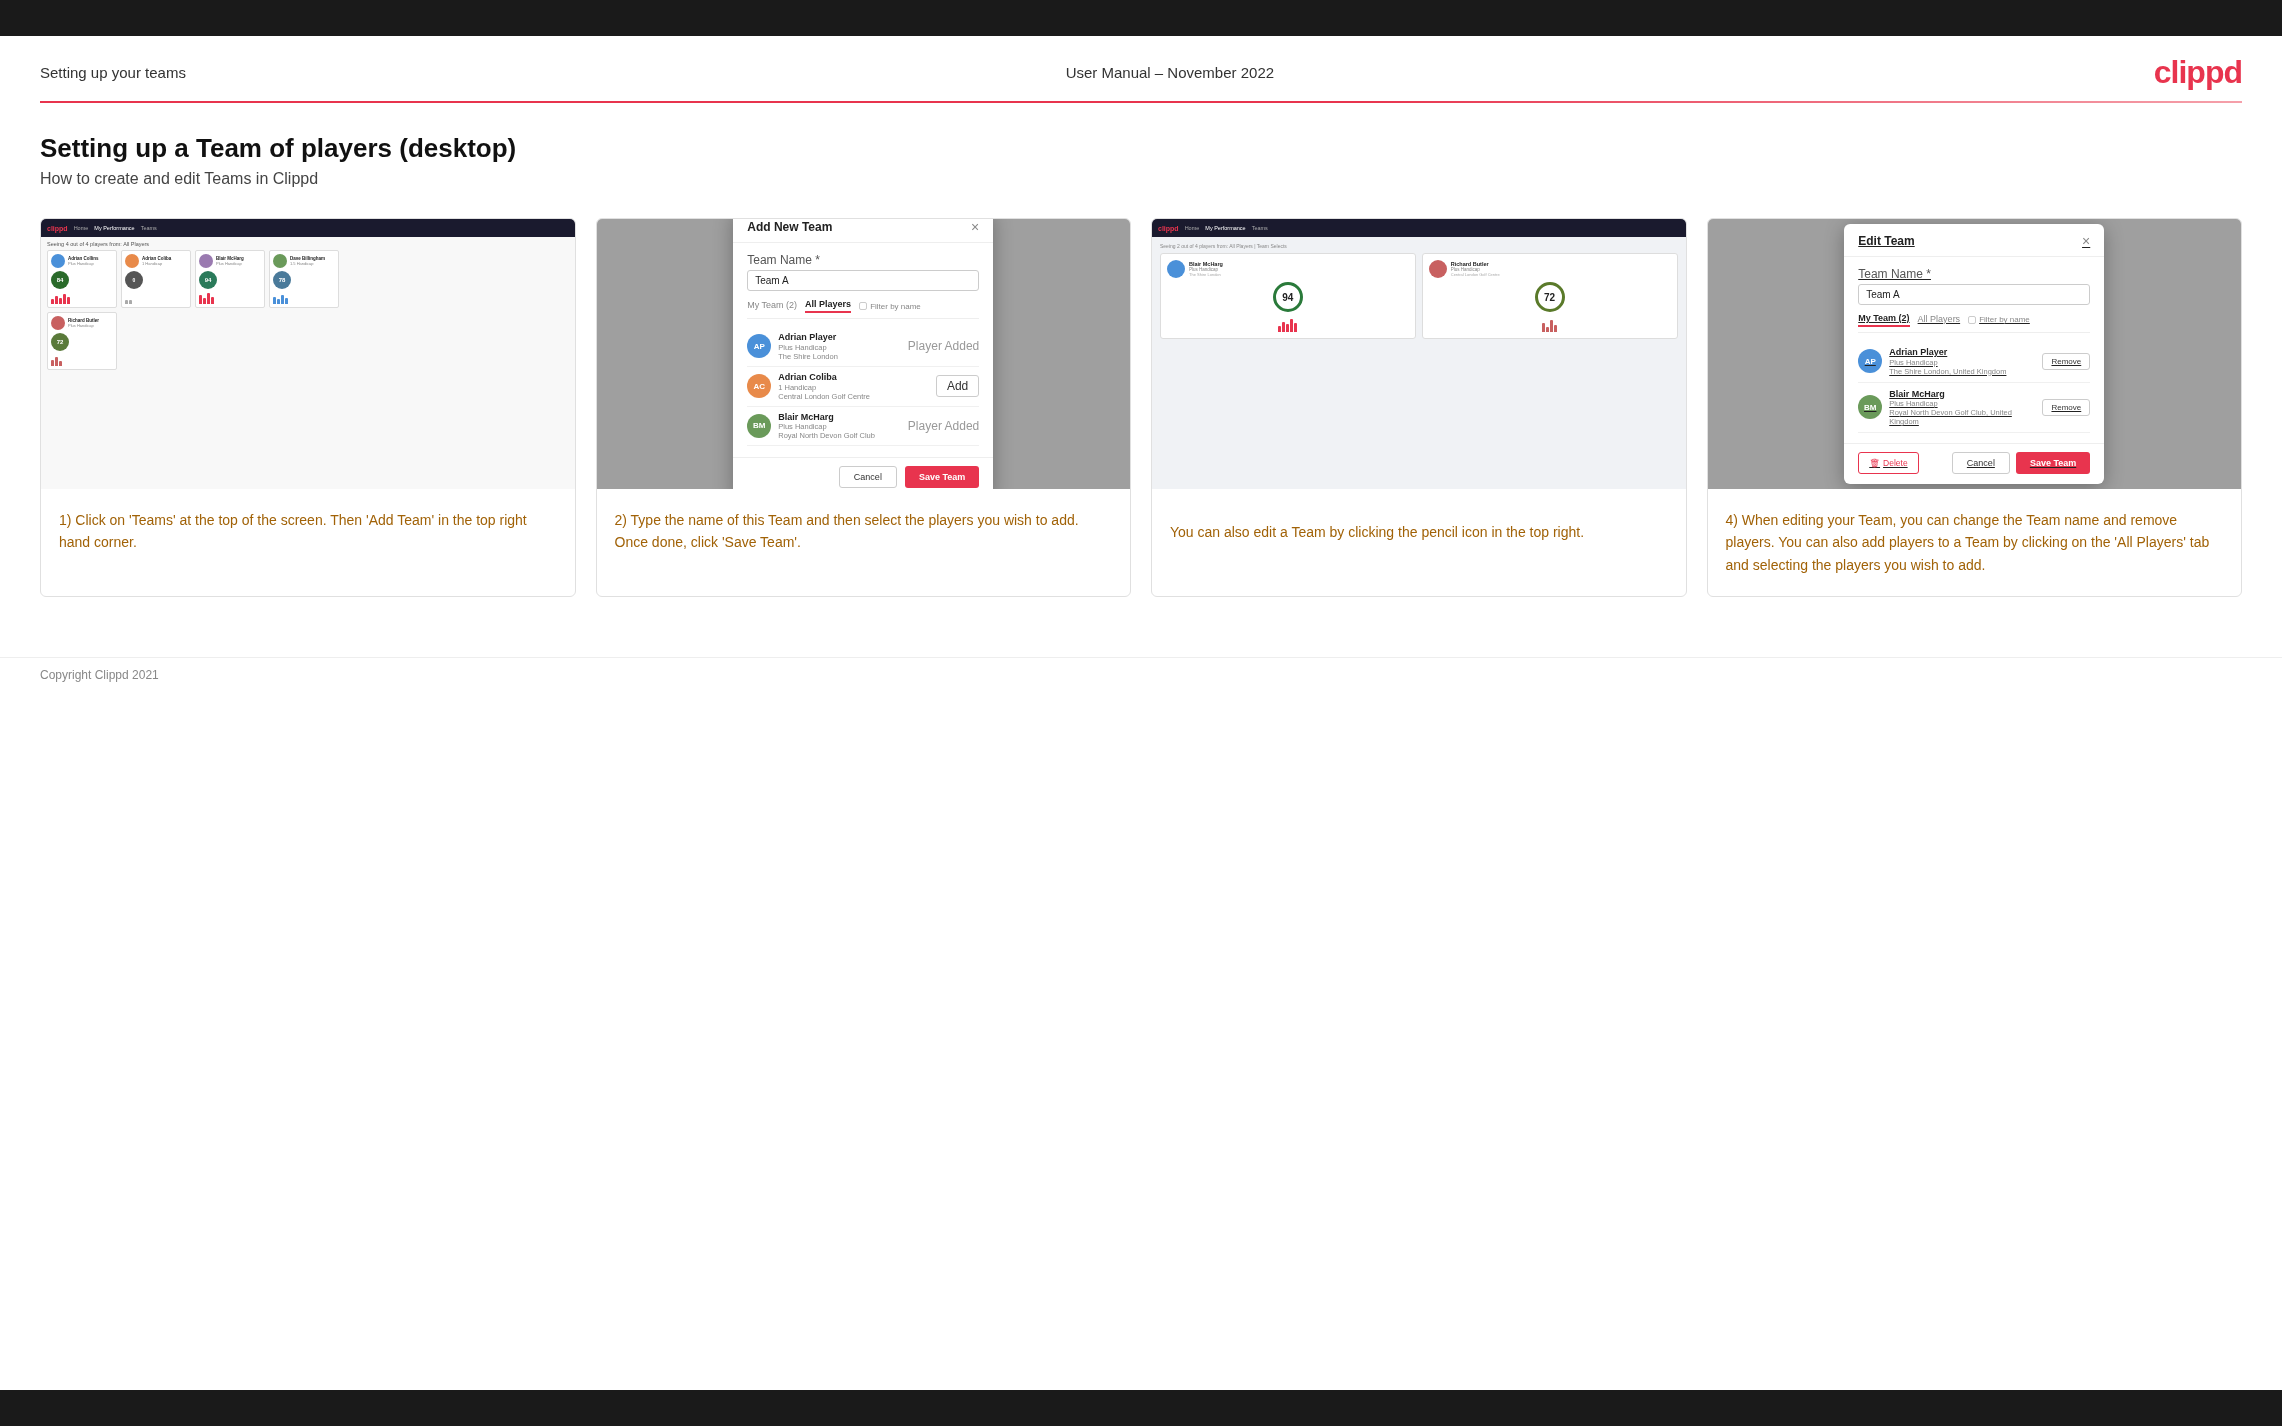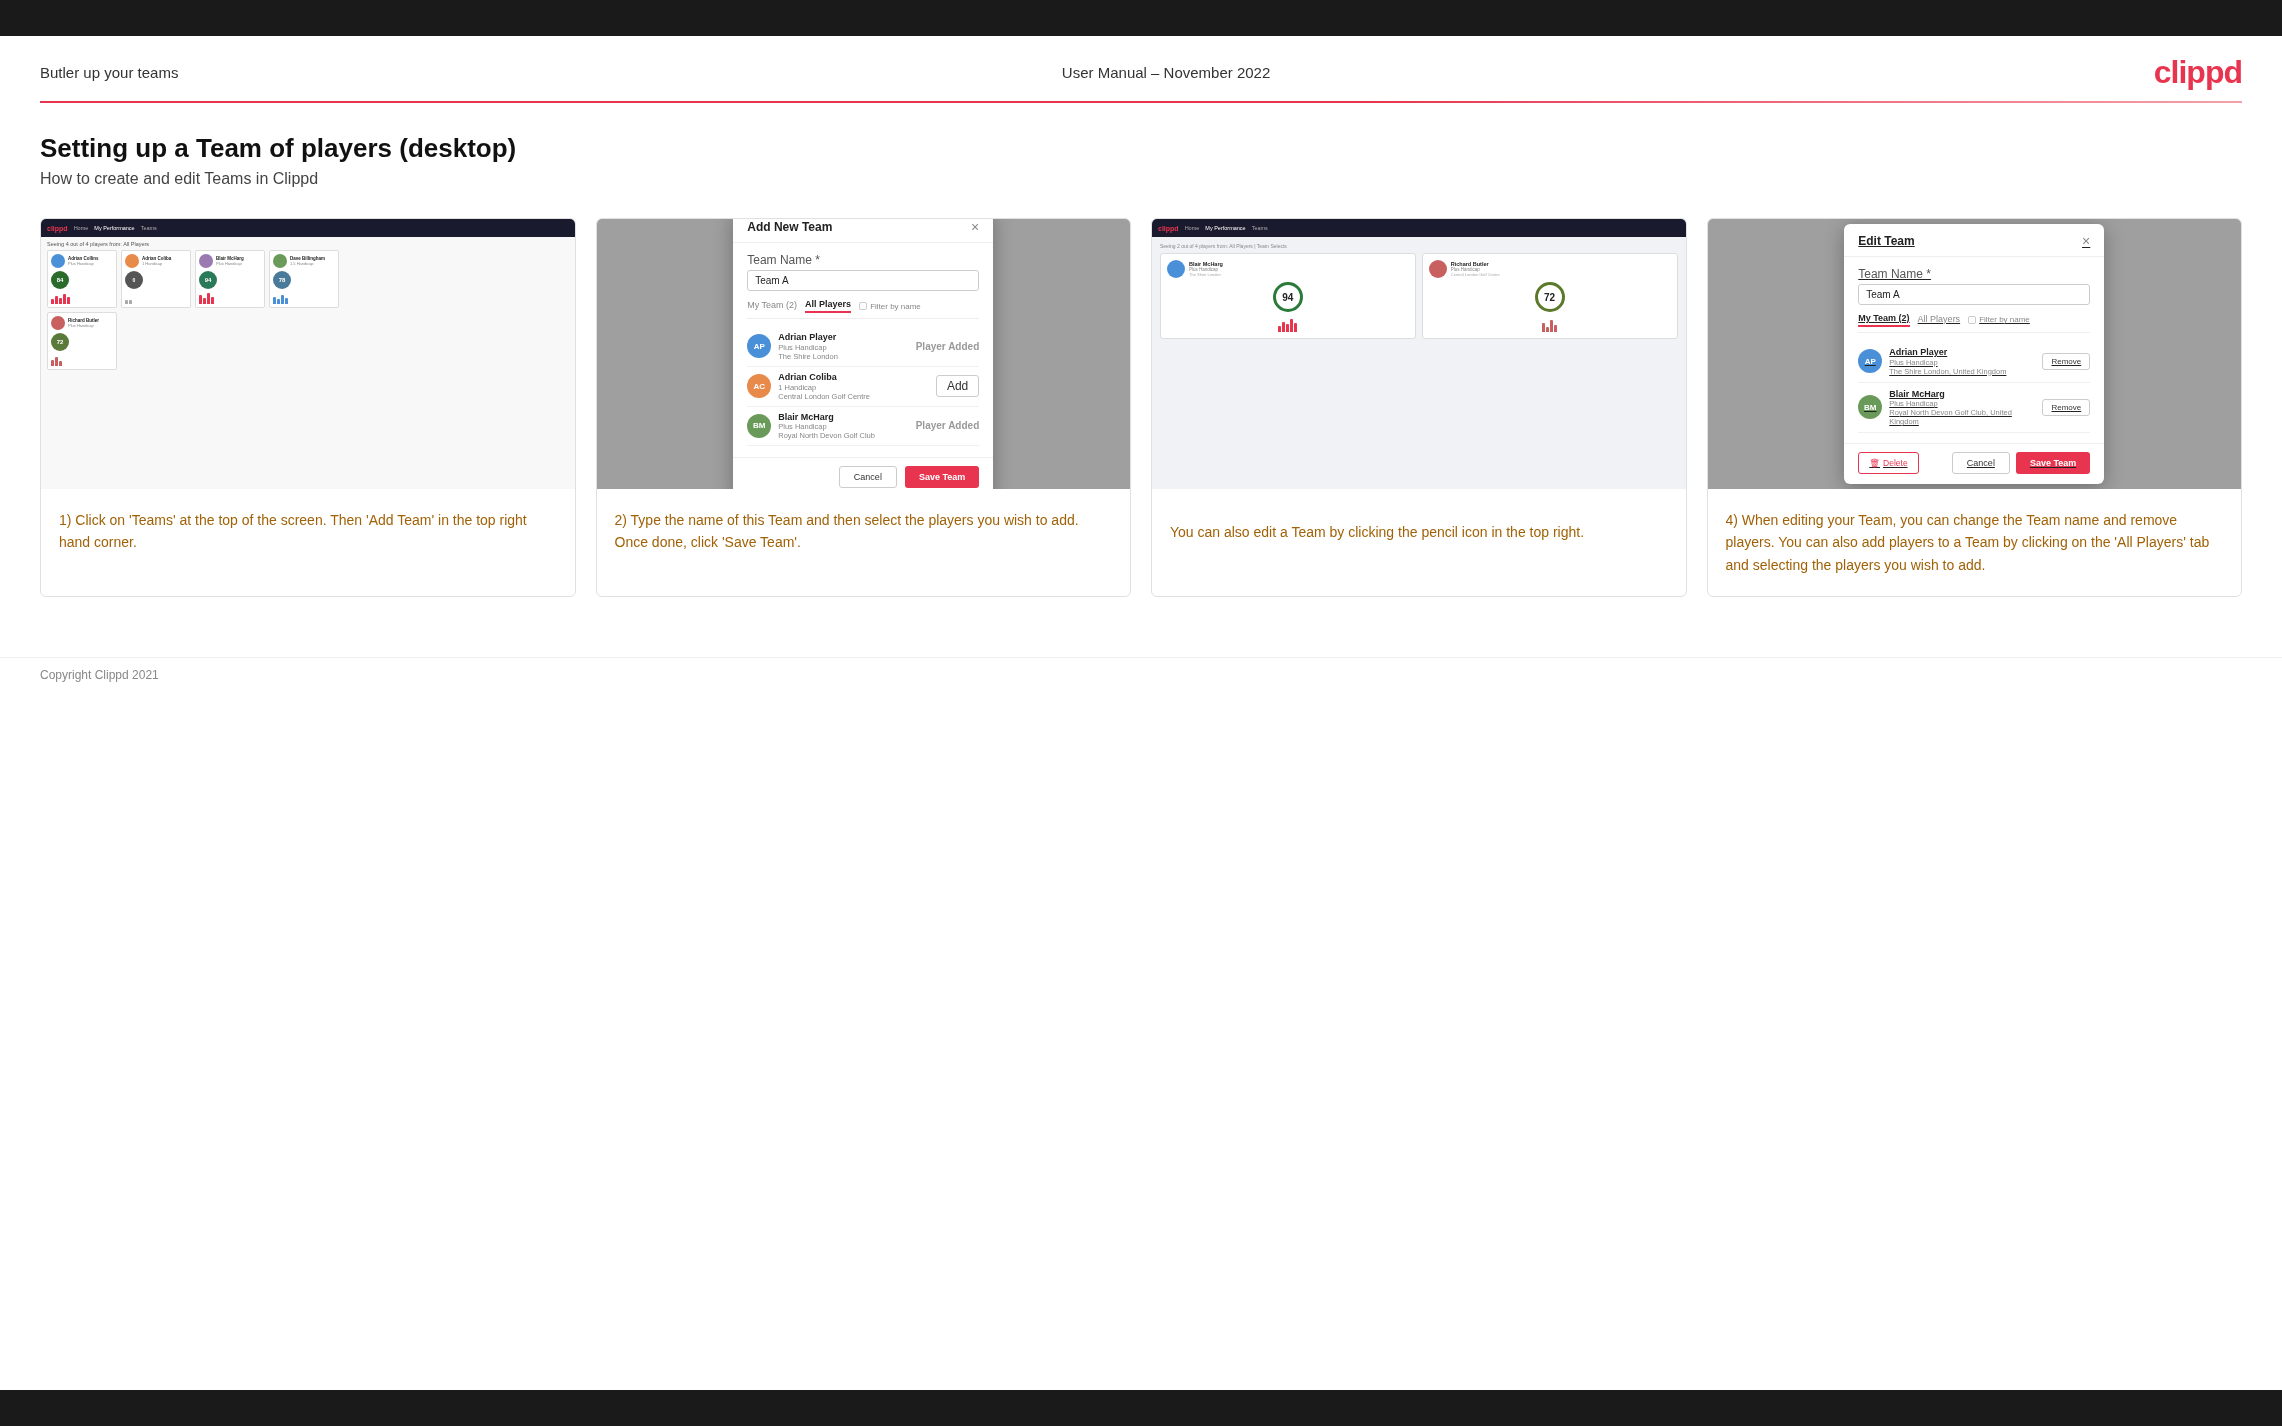--- a/index.html
+++ b/index.html
@@ -324,25 +324,24 @@
       font-size: 9px;
       font-weight: 600;
       color: #222;
       line-height: 1.2;
     }
     .modal-player-club {
       font-size: 7.5px;
       color: #888;
     }
     .modal-player-action {
-      font-size: 10px;
+      font-size: 12px;
       color: #999;
       background: none;
       border: none;
-      font-weight: bold;
     }
     .modal-add-btn {
       background: #fff;
       border: 1px solid #ccc;
       border-radius: 3px;
       padding: 3px 10px;
       font-size: 12px;
       color: #333;
       cursor: pointer;
     }
@@ -422,21 +421,21 @@
       display: flex;
       gap: 6px;
     }
   </style>
 </head>
 <body>
 
 <div class="top-bar"></div>
 
 <div class="header">
-  <div class="header-left">Butler up your teams</div>
+  <div class="header-left">Setting up your teams</div>
   <div class="header-center">User Manual – November 2022</div>
   <div class="header-right">
     <span class="logo">clippd</span>
   </div>
 </div>
 <div class="header-divider"></div>
 
 <div class="page-content">
   <div class="page-title">Setting up a Team of players (desktop)</div>
   <div class="page-subtitle">How to create and edit Teams in Clippd</div>

